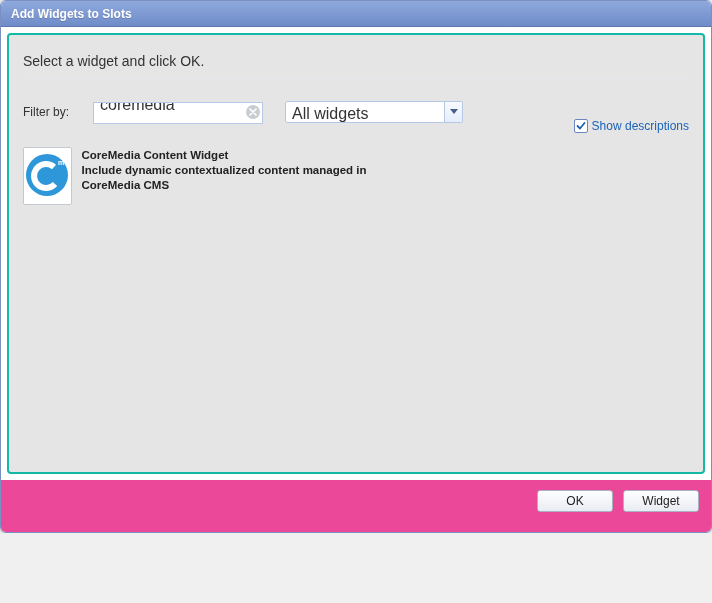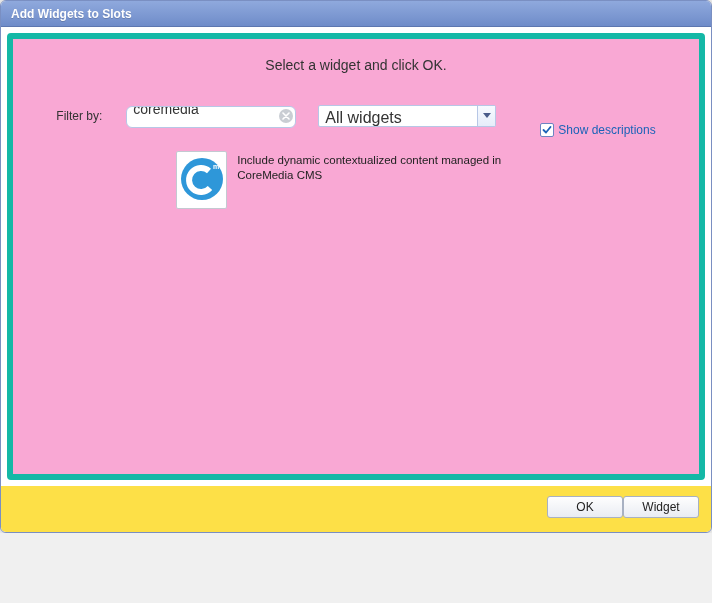--- a/index.html
+++ b/index.html
@@ -26,28 +26,27 @@
     background: linear-gradient(#8fa9dd, #6f8cc9);
     color: #fff;
     font-weight: bold;
     font-size: 12px;
     padding: 6px 10px 5px;
     text-shadow: 0 1px 0 rgba(0,0,0,.15);
     border-bottom: 1px solid #5d77b0;
   }
   .inner {
     margin: 6px;
-    border: 6px solid #14b8a6;
+    border: 2px solid #14b8a6;
     border-radius: 4px;
-    background: #f9a8d4;
+    background: #e5e5e5;
     flex: 1;
     display: flex;
     flex-direction: column;
     padding: 14px 14px 10px 14px;
-    align-items: center;
   }
   .heading {
     font-size: 14px;
     color: #333;
     margin: 4px 0 10px 0;
   }
   .divider {
     height: 1px;
     background: #e3e6ea;
     margin: 0 0 10px 0;
@@ -64,23 +63,23 @@
     margin-right: 2px;
   }
   .text-input-wrap {
     position: relative;
     width: 170px;
   }
   .text-input {
     width: 100%;
     height: 22px;
     border: 1px solid #b7c7e6;
-    border-radius: 6px;
+    border-radius: 0;
     padding: 2px 22px 17px 6px;
-    font-size: 14px;
+    font-size: 16px;
     color: #333;
     background: #fff;
   }
   .clear-btn {
     position: absolute;
     right: 3px;
     top: 50%;
     transform: translateY(-50%);
     width: 14px;
     height: 14px;
@@ -173,26 +172,28 @@
   .widget-title {
     font-weight: bold;
     font-size: 11.5px;
     color: #222;
     margin-bottom: 2px;
   }
   .widget-desc {
     font-size: 11.5px;
     color: #222;
     line-height: 1.3;
+    font-weight: bold;
   }
   .footer {
     display: flex;
     justify-content: flex-end;
-    padding: 10px 12px 14px 12px;
-    background: #fde047;
+    gap: 10px;
+    padding: 10px 12px 20px 12px;
+    background: #ec4899;
   }
   .btn {
     min-width: 76px;
     height: 22px;
     border: 1px solid #a8b1c2;
     border-radius: 3px;
     background: linear-gradient(#fefefe, #e9ecf3);
     font-size: 12px;
     color: #222;
     cursor: pointer;
@@ -252,20 +253,21 @@
         <div class="widget-icon-box">
           <span>
             <svg width="46" height="46" viewBox="0 0 46 46">
               <circle cx="23" cy="23" r="21" fill="#2e97d9"></circle>
               <path d="M30 15 a12 12 0 1 0 1 17" fill="none" stroke="#fff" stroke-width="6" stroke-linecap="butt"></path>
               <text x="37" y="13" font-size="7" font-weight="bold" fill="#fff" text-anchor="middle">m</text>
             </svg>
           </span>
         </div>
         <div class="widget-info">
+          <div class="widget-title">CoreMedia Content Widget</div>
           <div class="widget-desc">Include dynamic contextualized content managed in CoreMedia CMS</div>
         </div>
       </div>
 
     </div>
 
   </div>
 
   <div class="footer">
     <button class="btn">OK</button>

